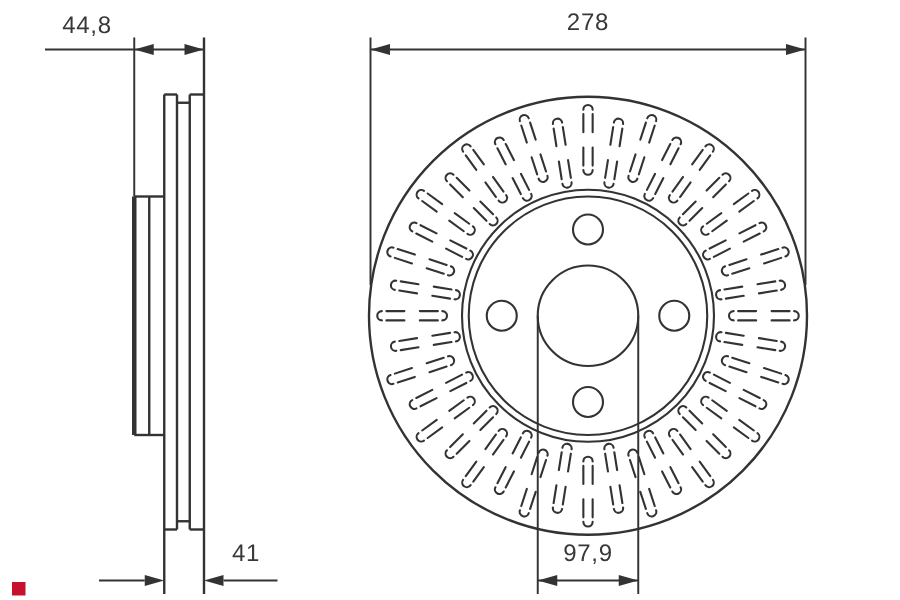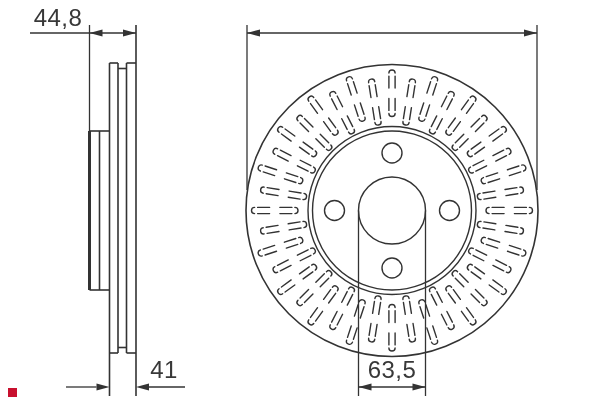--- a/index.html
+++ b/index.html
@@ -2,21 +2,21 @@
 <html><head>
 <meta charset="utf-8">
 <style>
   html,body{margin:0;padding:0;background:#ffffff;}
   #stage{
     position:relative;width:600px;height:400px;background:#ffffff;overflow:hidden;
     font-family:"Liberation Sans", sans-serif;
   }
   #drawing-svg{position:absolute;left:0;top:0;}
   .dim-label{
-    position:absolute;color:#383838;font-size:24px;line-height:22px;
+    position:absolute;color:#383838;font-size:16px;line-height:22px;
     text-align:center;letter-spacing:0.5px;white-space:nowrap;
   }
   #label-total-width{left:26px;top:7px;width:64px;}
   #label-outer-diameter{left:342px;top:5px;width:100px;}
   #label-center-bore{left:352px;top:359px;width:80px;}
   #label-thickness{left:138px;top:359px;width:52px;text-align:center;}
   #brand-mark{position:absolute;left:8px;top:388px;width:9px;height:9px;}
 </style>
 </head>
 <body>
@@ -107,17 +107,18 @@
         <polygon points="358.5,387 371.5,383.4 371.5,390.6" fill="#333333"></polygon>
         <polygon points="425.5,387 412.5,383.4 412.5,390.6" fill="#333333"></polygon>
         <line x1="66" y1="387" x2="96.5" y2="387" stroke="#333333" stroke-width="1.3"></line>
         <polygon points="109.5,387 96.5,383.4 96.5,390.6" fill="#333333"></polygon>
         <line x1="149" y1="387" x2="185" y2="387" stroke="#333333" stroke-width="1.3"></line>
         <polygon points="136,387 149,383.4 149,390.6" fill="#333333"></polygon>
       </g>
   </svg>
 
   <div class="dim-label" id="label-total-width">44,8</div>
-  <div class="dim-label" id="label-center-bore">63,5</div>
+  <div class="dim-label" id="label-outer-diameter">278</div>
+  <div class="dim-label" id="label-center-bore">97,9</div>
   <div class="dim-label" id="label-thickness">41</div>
 
   <div id="brand-mark" style="background: rgb(200, 16, 46);"></div>
 </div>
 
 </body></html>

